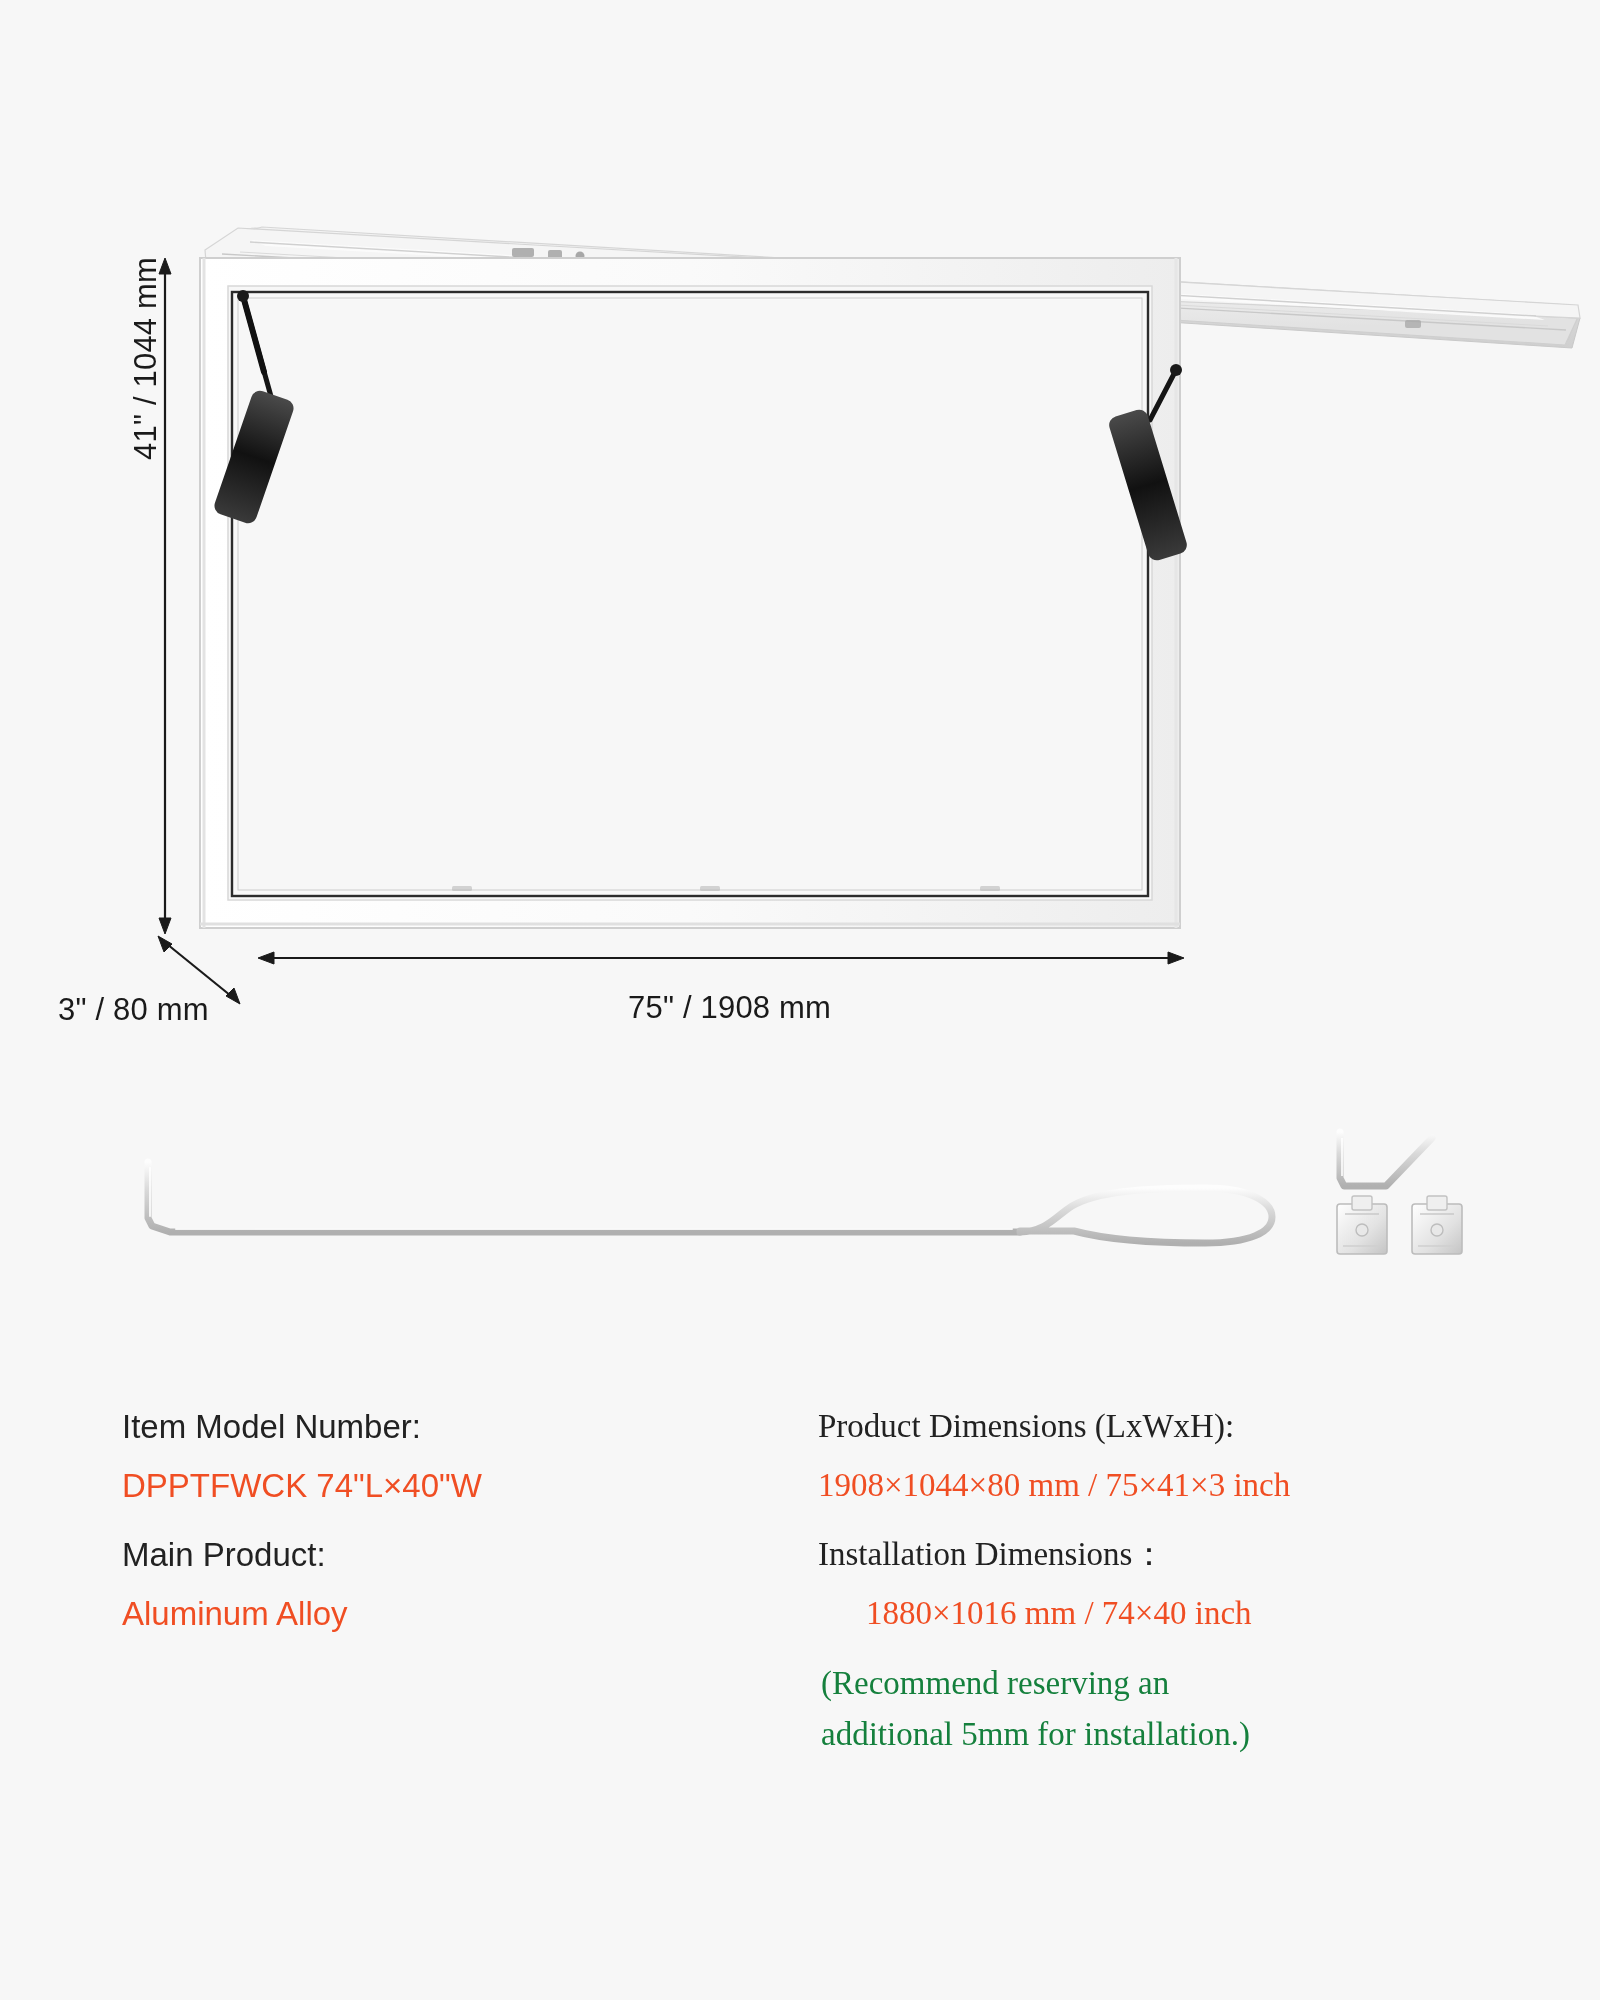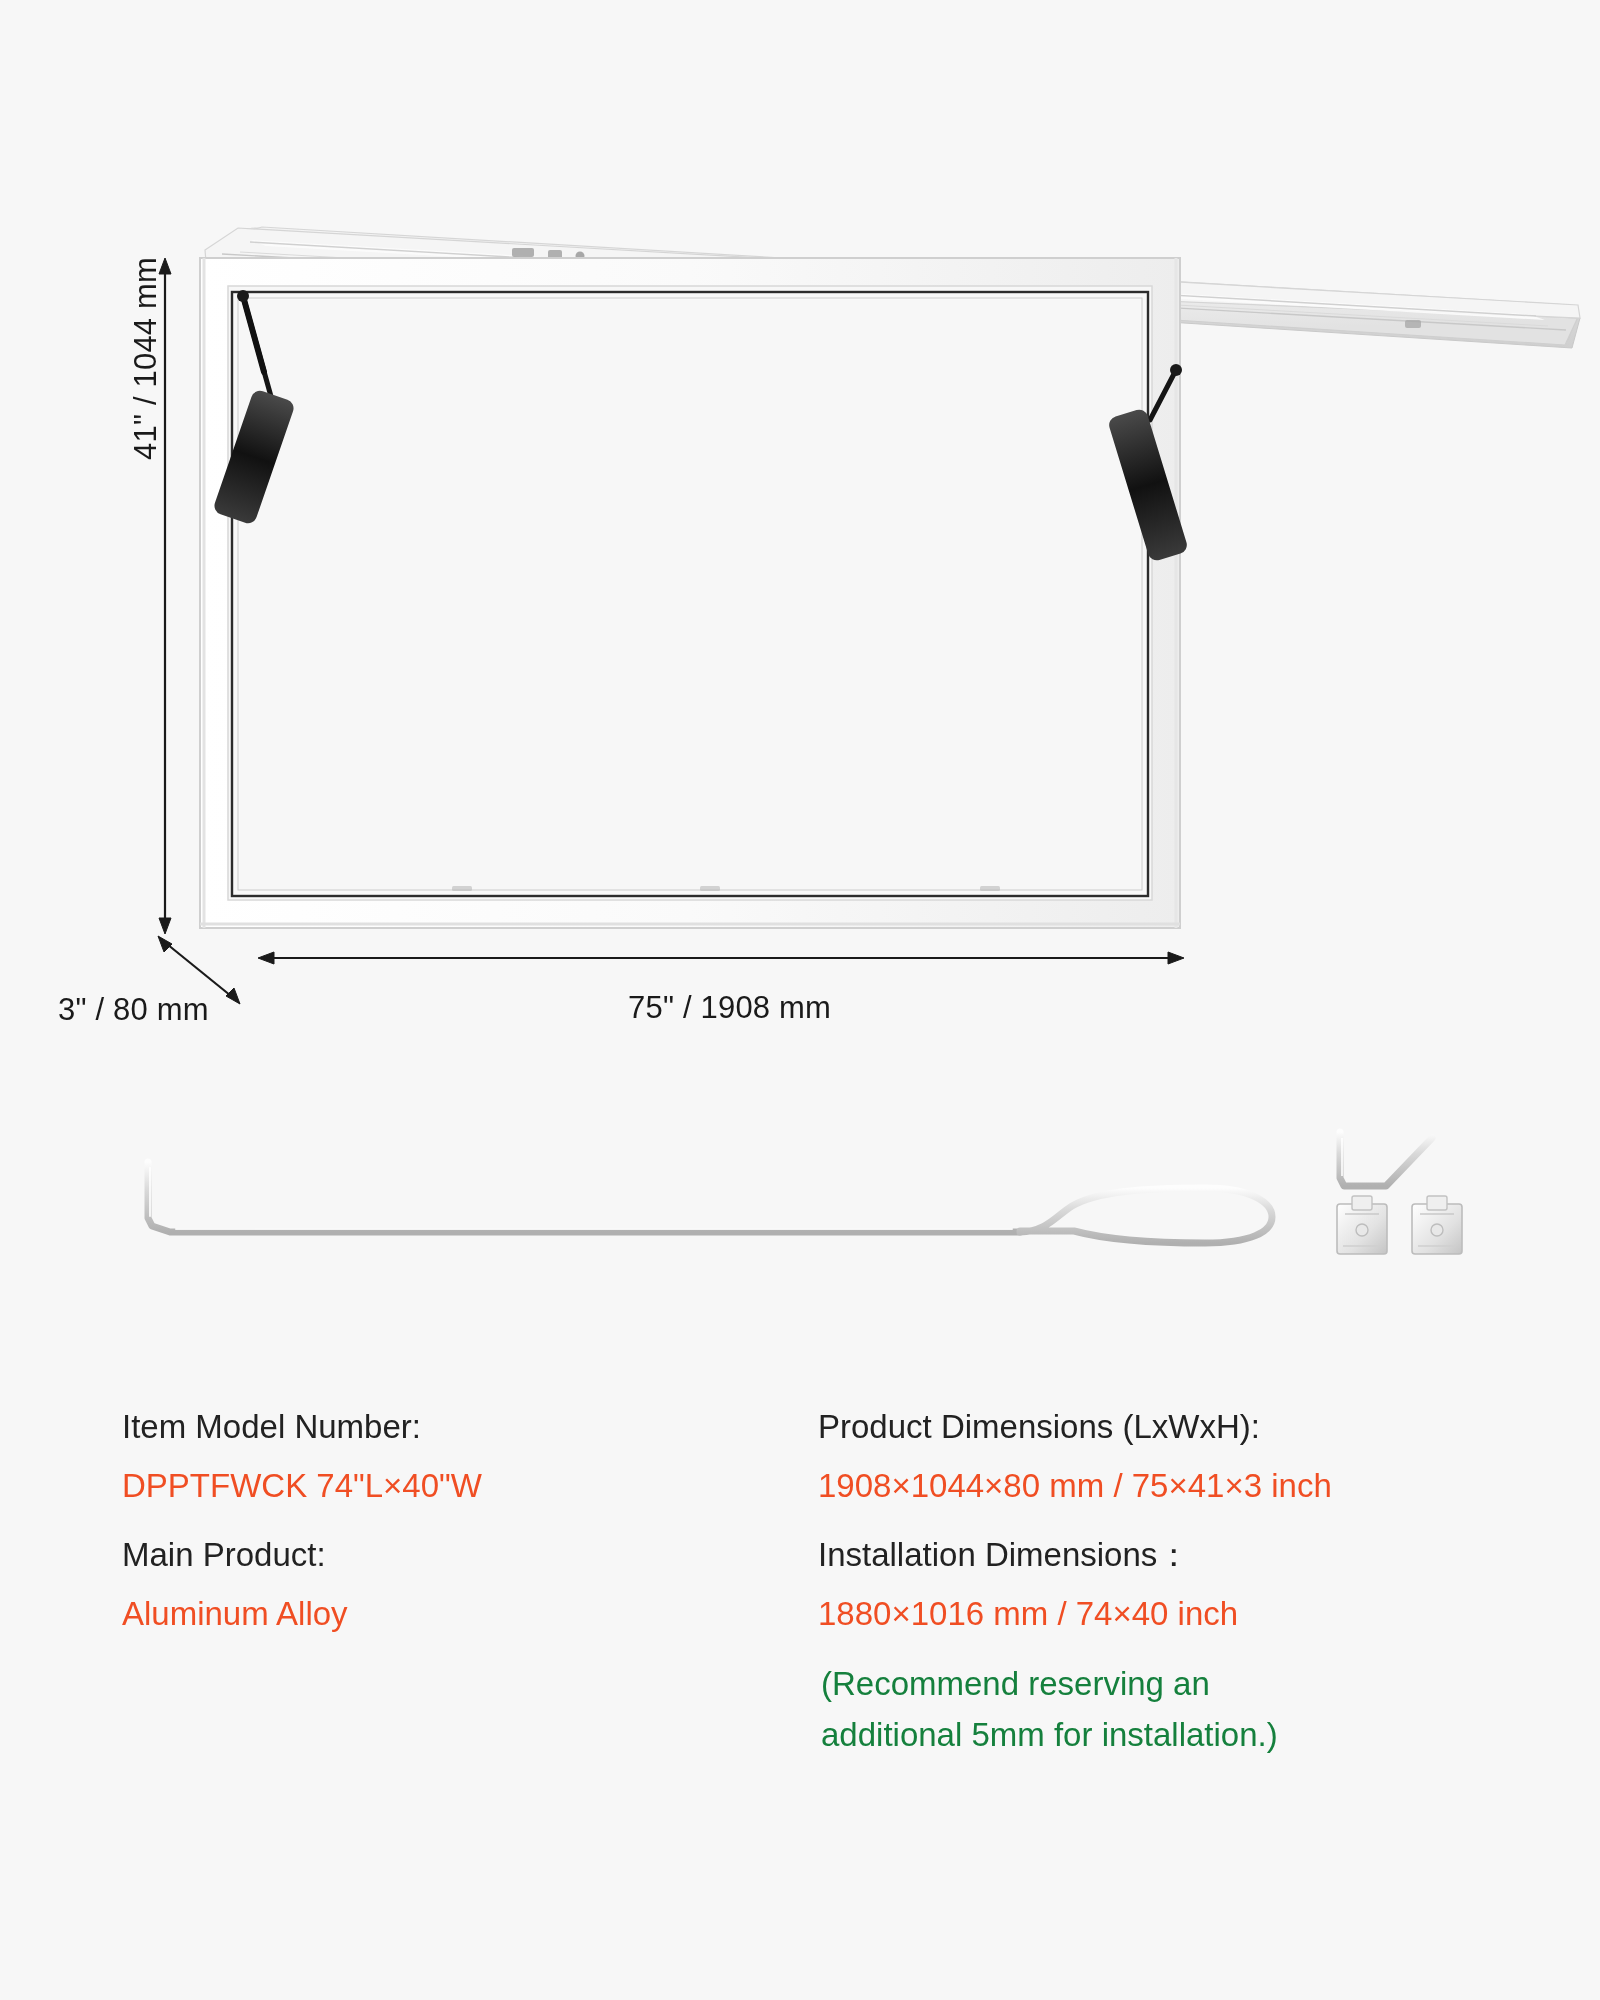--- a/index.html
+++ b/index.html
@@ -72,37 +72,37 @@
     left: 0;
     top: 1410px;
     width: 1600px;
     height: 590px;
   }
   .spec-col {
     position: absolute;
     top: 0;
   }
   .spec-col.left { left: 122px; width: 480px; }
-  .spec-col.right { left: 818px; width: 740px; }
+  .spec-col.right { left: 818px; width: 740px; font-family: Liberation Serif, serif; }
 
   .spec-label {
     font-size: 33px;
     color: #222222;
     line-height: 1.0;
     margin: 0 0 26px 0;
     white-space: nowrap;
   }
   .spec-value {
     font-size: 33px;
     color: #f04e23;
     line-height: 1.0;
     margin: 0 0 36px 0;
     white-space: nowrap;
   }
-  .spec-value.tight { margin-bottom: 30px; }
+  .spec-value.tight { margin-bottom: 30px; margin-left: 48px; }
   .spec-note {
     font-size: 33px;
     color: #15803d;
     line-height: 1.45;
     margin: 3px;
     white-space: nowrap;
   }
 </style>
 </head>
 <body>

